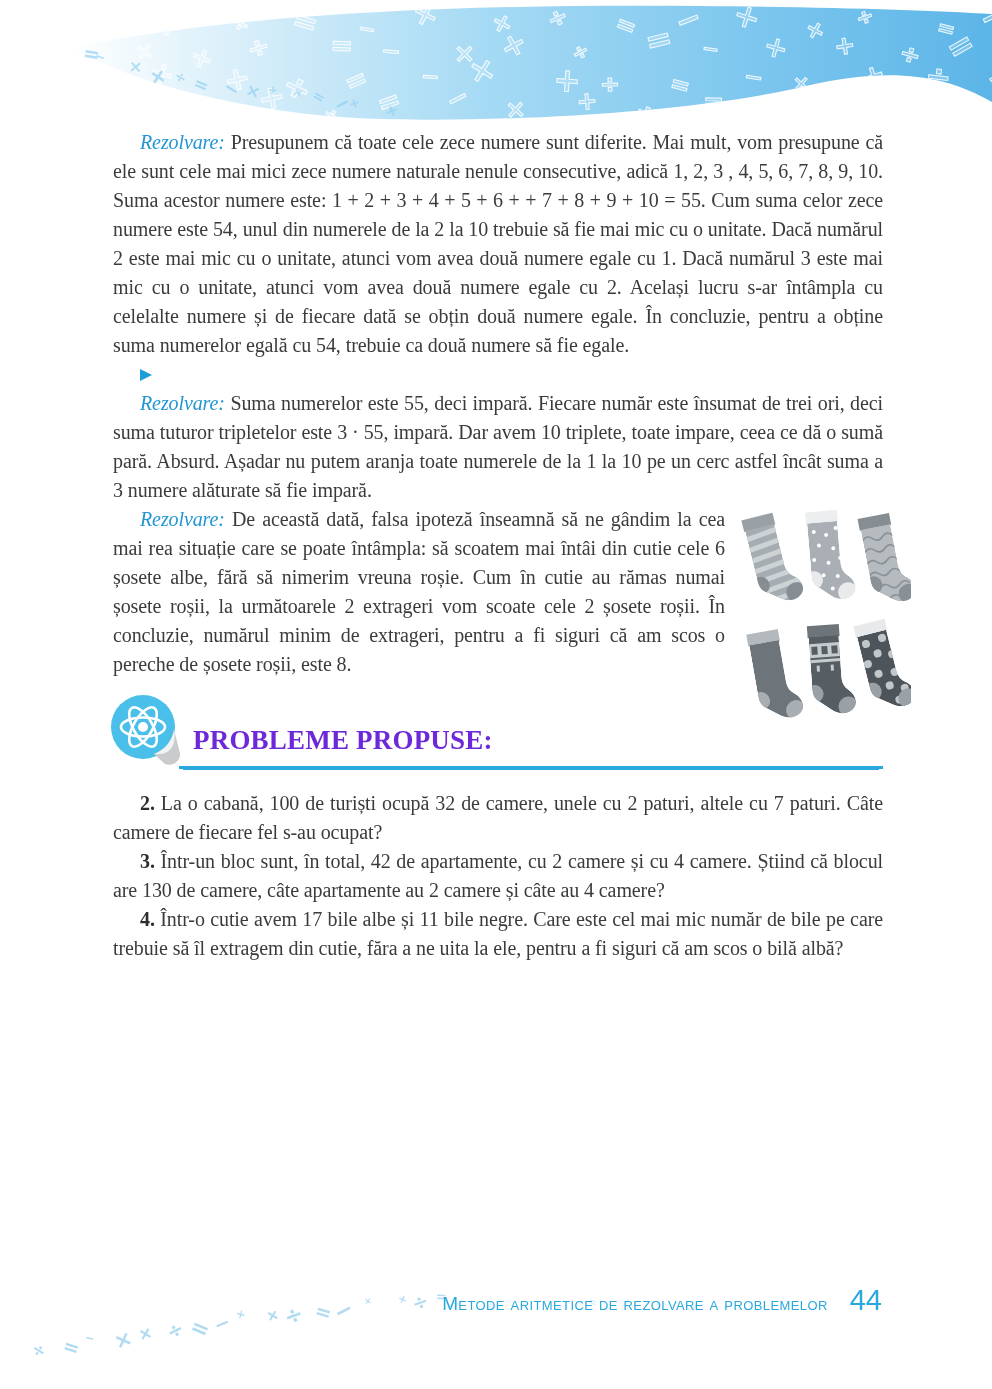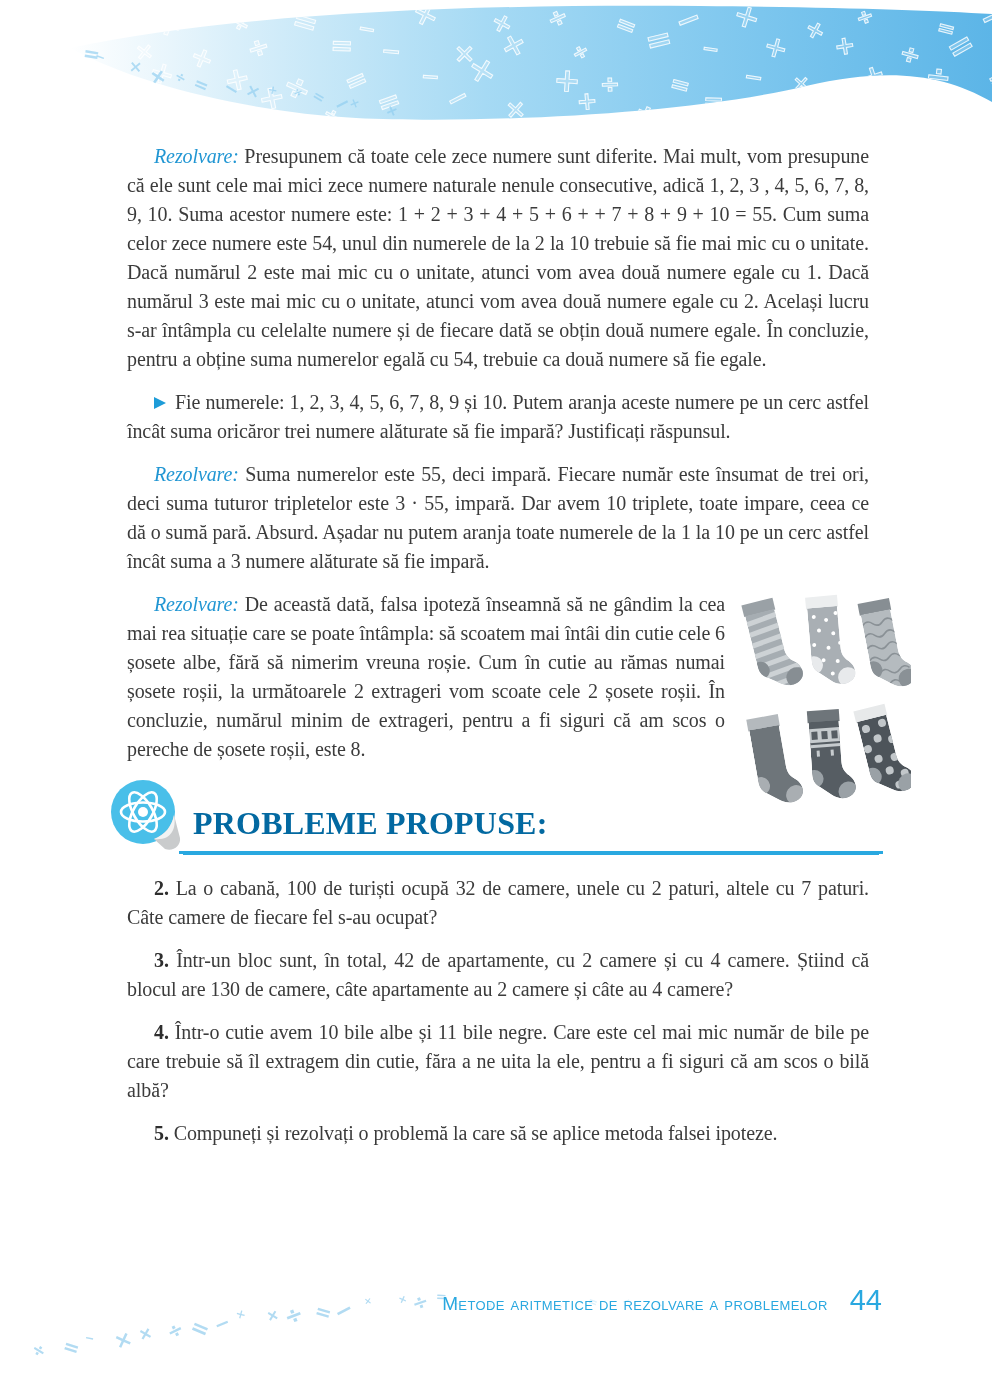--- a/index.html
+++ b/index.html
@@ -11,21 +11,21 @@
   .header-svg { position:absolute; top:0; left:0; display:block; }
   
   .decor { position:absolute; inset:0; pointer-events:none; }
   .decor span { position:absolute; font-family:"DejaVu Sans", sans-serif; font-weight:bold; }
   
   .content {
     position:absolute; left:113px; top:128px; width:770px;
     font-size:20px; line-height:29px; letter-spacing:-0.1px;
     text-align:justify;
   }
-  .para { margin:14px; text-indent:27px; }
+  .para { margin:0; text-indent:27px; }
   .label { color:#2196d3; font-style:italic; }
   .arrow {
     display:inline-block; width:0; height:0;
     border-left:12px solid #1e9cd8;
     border-top:6px solid transparent; border-bottom:6px solid transparent;
     margin-right:9px;
   }
   .pnum { color:#2e2e2e; }
   
   .sock-float {
@@ -35,21 +35,21 @@
   
   .section-head { position:relative; margin:24px 0 14px 0; height:72px; }
   .atom-wrap { position:absolute; left:-6px; top:-10px; }
   .head-rule {
     position:absolute; left:66px; right:0; bottom:6px;
     border-bottom:3px solid #29a8e0;
     box-shadow:0 5px 0 -4px #29a8e0;
     padding:0 0 9px 14px;
   }
   .section-title {
-    font-weight:bold; color:#0369a1; font-size:32px;
+    font-weight:bold; color:#6d28d9; font-size:27px;
     font-family:"Liberation Serif", serif; letter-spacing:0.2px;
   }
   .probs { margin-top:2px; }
   
   .footer {
     position:absolute; right:110px; top:1284px;
     display:flex; align-items:baseline; gap:22px;
     color:#29a8e0;
   }
   .footer-title {
@@ -179,21 +179,21 @@
       <span style="left: 622px; top: 1295.27px; font-size: 9.74661px; color: rgb(158, 213, 241); opacity: 0.35; transform: rotate(-19.6011deg);">−</span>
       <span style="left: 656px; top: 1299.51px; font-size: 7.12617px; color: rgb(158, 213, 241); opacity: 0.35; transform: rotate(-25.9613deg);">×</span>
       <span style="left: 690px; top: 1300.63px; font-size: 10.9126px; color: rgb(158, 213, 241); opacity: 0.35; transform: rotate(26.7131deg);">+</span>
     </div>
 
   <div class="content">
 
     <p class="para"><span class="label">Rezolvare:</span>
       <span>Presupunem că  toate cele zece numere sunt diferite. Mai mult, vom presupune că ele sunt cele mai mici zece numere naturale nenule consecutive, adică  1, 2, 3 , 4, 5, 6, 7, 8, 9, 10. Suma acestor numere este: 1 + 2 + 3 + 4 + 5 + 6 + + 7 + 8 + 9 + 10 = 55. Cum suma celor zece numere este 54, unul din numerele de la 2 la 10 trebuie să fie mai mic cu o unitate. Dacă numărul 2 este mai mic cu o unitate, atunci vom avea două numere egale cu 1. Dacă numărul 3 este mai mic cu o unitate, atunci vom avea două numere egale cu 2. Același lucru s-ar întâmpla cu celelalte numere și de fiecare dată se obțin două numere egale. În concluzie, pentru a obține suma numerelor egală cu 54, trebuie ca două numere să fie egale.</span></p>
 
-    <p class="para"><span class="arrow"></span><span>Fie numerele: 1, 2, 3, 4, 5, 6, 7, 8, 9 și 10. Putem aranja aceste numere pe un cerc astfel încât suma oricăror trei numere alăturate să fie impară? Justificați răspunsul.</span></p>
+    <p class="para"><span class="arrow"></span></p>
 
     <p class="para"><span class="label">Rezolvare:</span>
       <span>Suma numerelor este 55, deci impară. Fiecare număr este însumat de trei ori, deci suma tuturor tripletelor este 3 · 55, impară. Dar avem 10 triplete, toate impare, ceea ce dă o sumă pară. Absurd. Așadar nu putem aranja toate numerele de la 1 la 10 pe un cerc astfel încât suma a 3 numere alăturate să fie impară.</span></p>
 
     <div class="sock-float">
       <svg width="172" height="230" viewBox="0 0 172 230" aria-hidden="true">
         <defs>
           <path id="sockBody" d="M14,15 H44 V56 C44,63 46,67 51,71 C57,76 59,85 53,90 C47,95 38,94 32,89 L19,79 C15,76 14,71 14,66 Z"></path>
           <path id="sockCuff" d="M13,4 H45 V16 H13 Z"></path>
           <clipPath id="bodyClip">
@@ -329,23 +329,21 @@
         <span class="section-title">PROBLEME PROPUSE:</span>
       </div>
     </div>
 
     <div class="probs">
       <p class="para"><b class="pnum">2.</b>
         <span>La o cabană, 100 de turiști ocupă 32 de camere, unele cu 2 paturi, altele cu 7 paturi. Câte camere de fiecare fel s-au ocupat?</span></p>
       <p class="para"><b class="pnum">3.</b>
         <span>Într-un bloc sunt, în total, 42 de apartamente, cu 2 camere și cu 4 camere. Știind că blocul are 130 de camere, câte apartamente au 2 camere și câte au 4 camere?</span></p>
       <p class="para"><b class="pnum">4.</b>
-        <span>Într-o cutie  avem 10 bile albe și 11 bile negre. Care este cel mai mic număr de bile pe care trebuie să  îl extragem din cutie, făra a ne uita la ele, pentru a fi siguri că  am scos o bilă  albă?</span></p>
-      <p class="para"><b class="pnum">5.</b>
-        <span>Compuneți și rezolvați o problemă la care să se aplice metoda falsei ipoteze.</span></p>
+        <span>Într-o cutie  avem 17 bile albe și 11 bile negre. Care este cel mai mic număr de bile pe care trebuie să  îl extragem din cutie, făra a ne uita la ele, pentru a fi siguri că  am scos o bilă  albă?</span></p>
     </div>
   </div>
 
   <div class="footer">
     <span class="footer-title">Metode aritmetice de rezolvare a problemelor</span>
     <span class="page-num">44</span>
   </div>
 
 </div>
 

